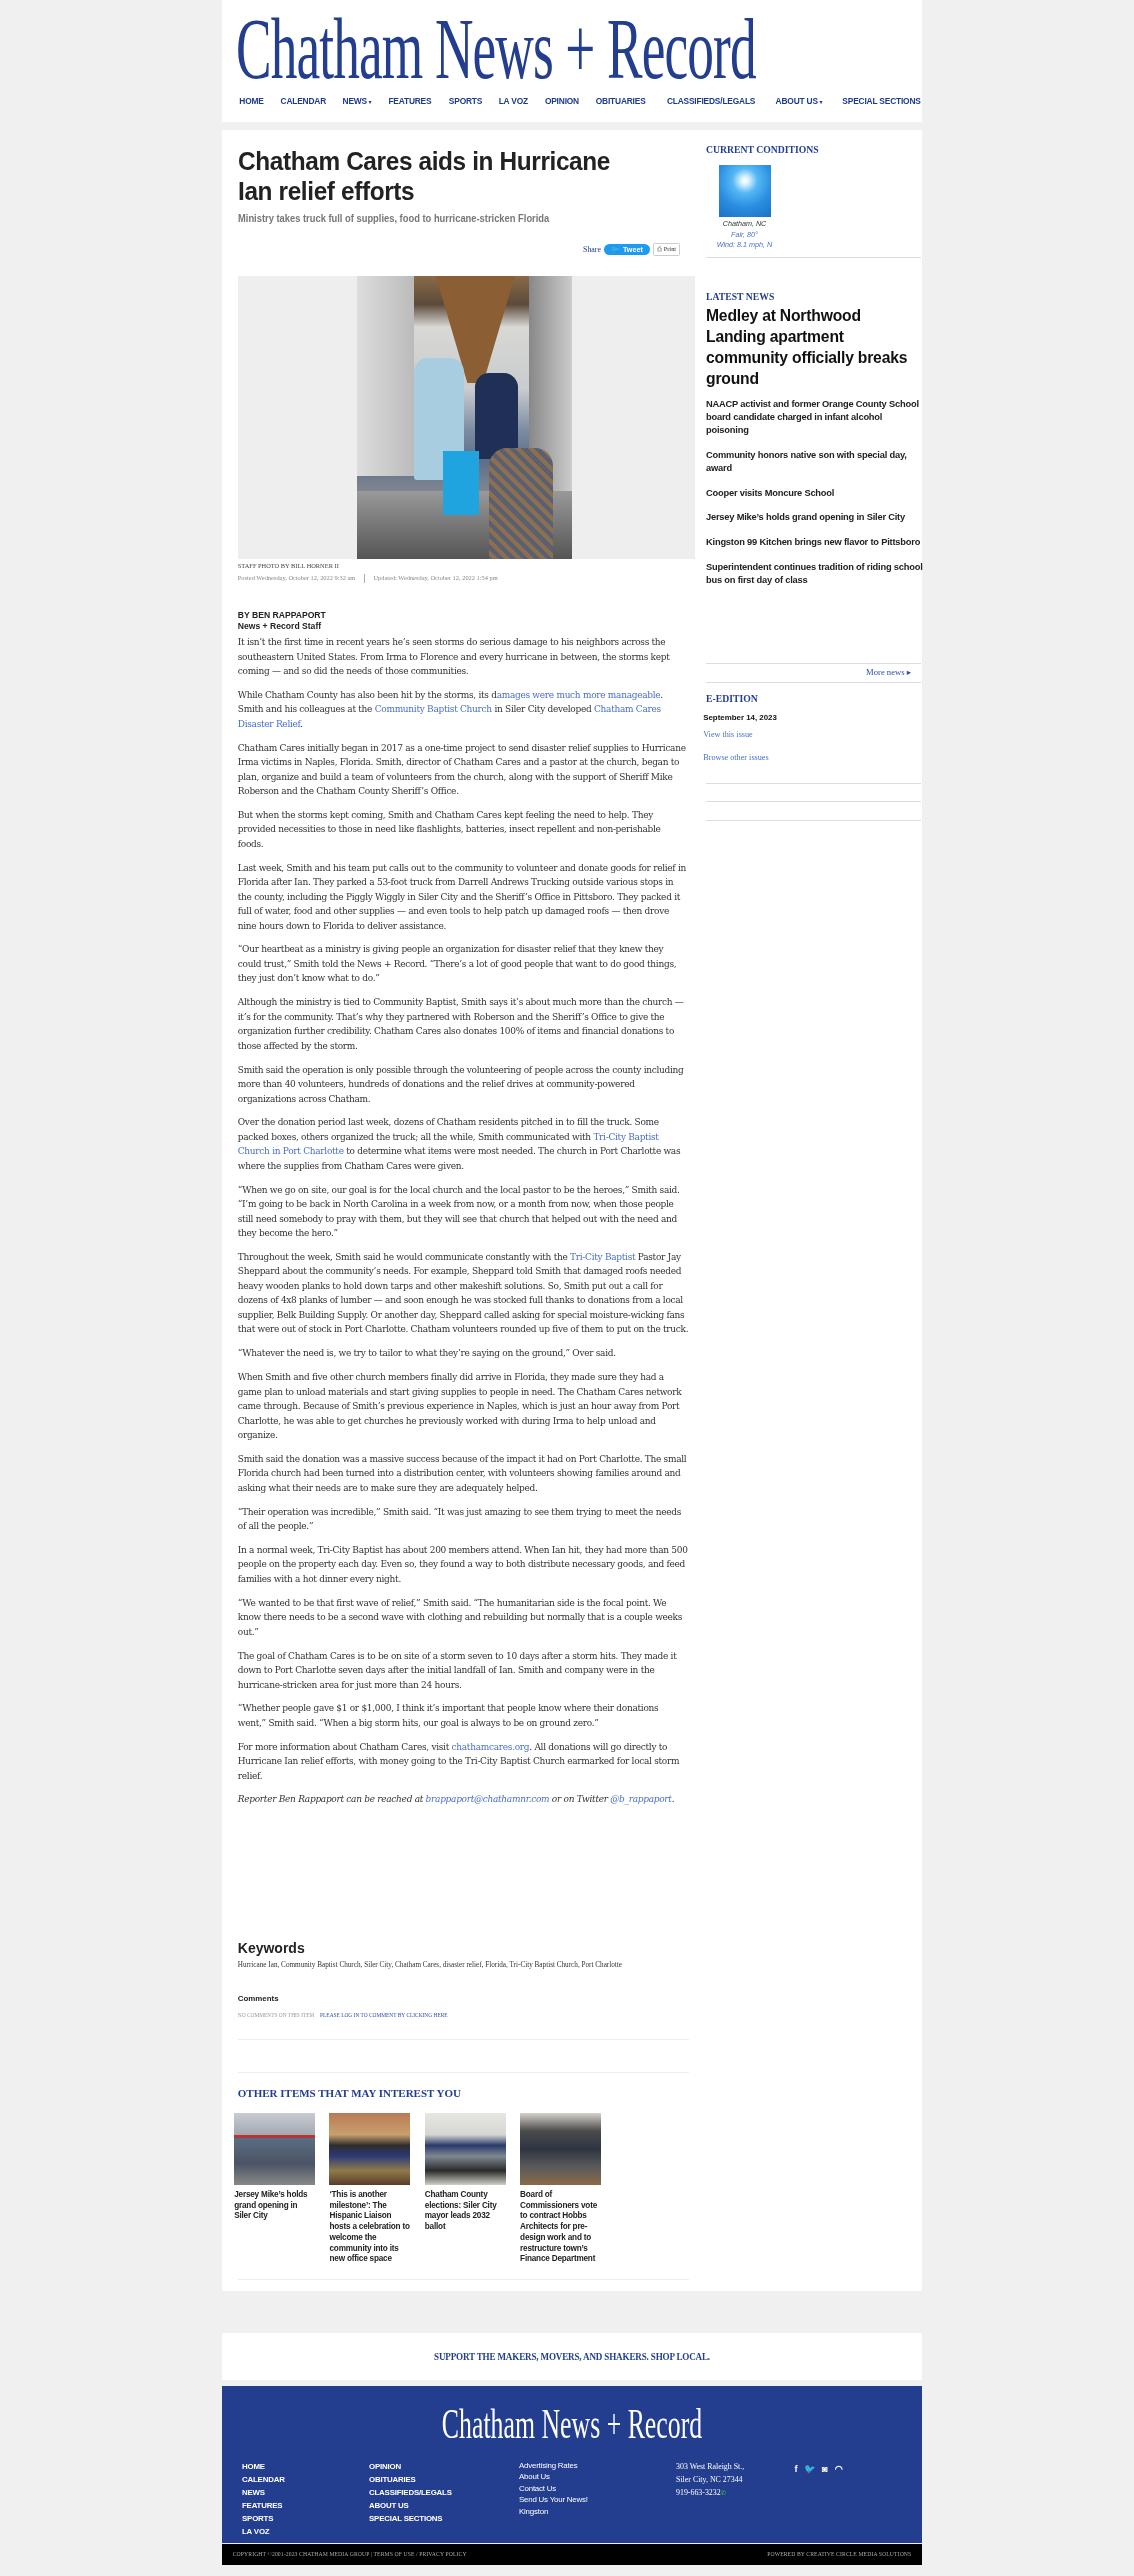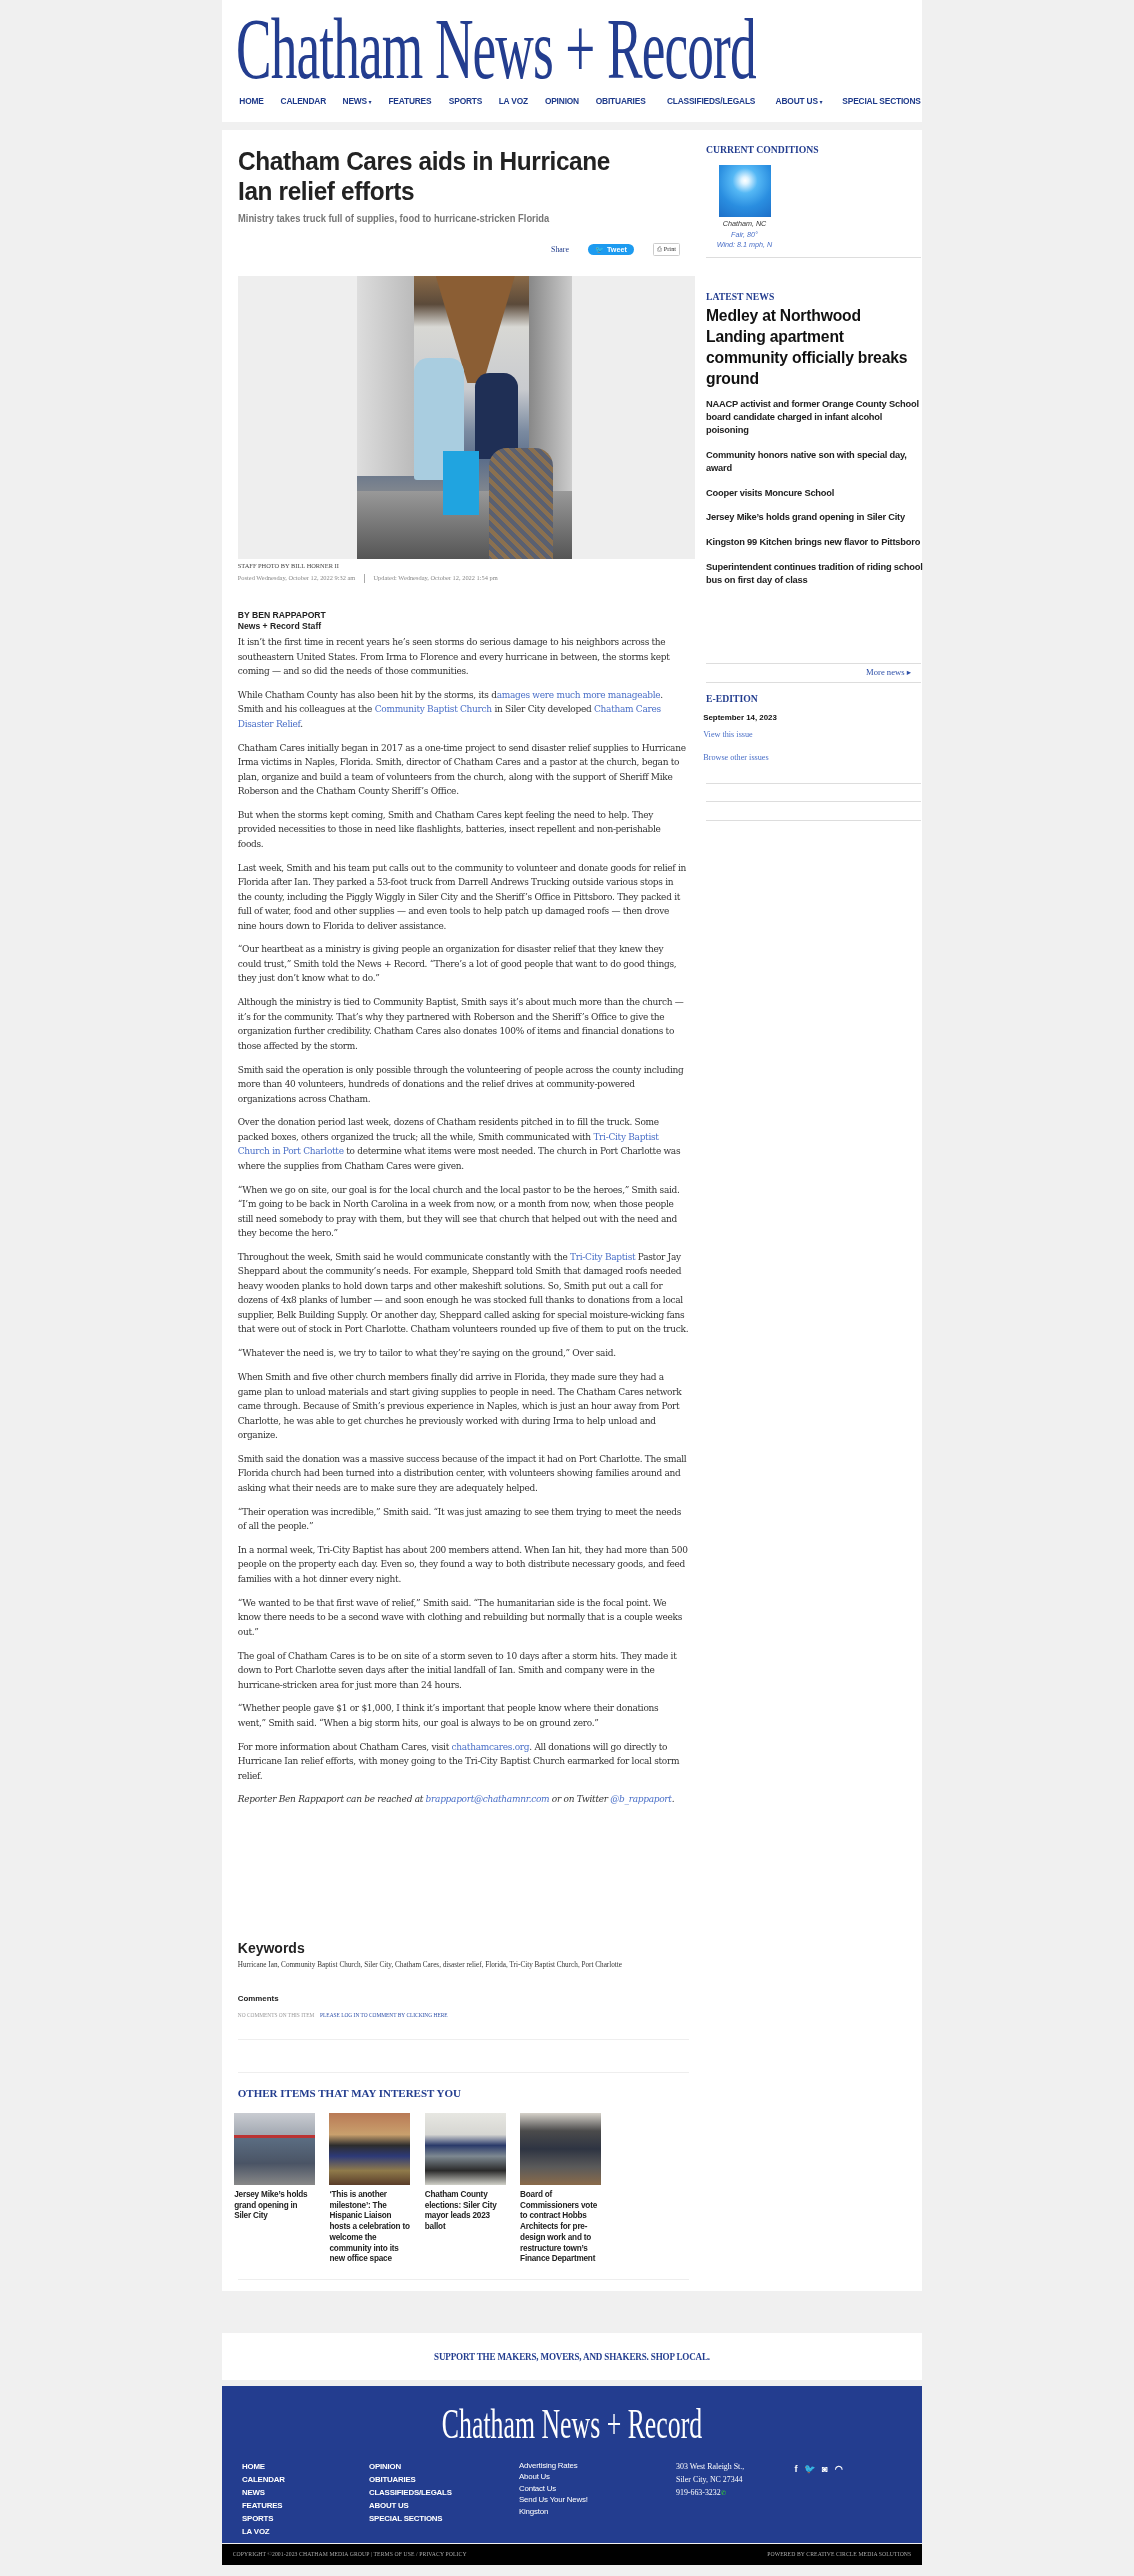--- a/index.html
+++ b/index.html
@@ -19,21 +19,21 @@
     margin-right: 13px; letter-spacing: -0.2px; white-space: nowrap; transform: scaleX(0.9); display: inline-block; }
   .caret { font-size: 5.7px; vertical-align: middle; margin-left: 2.1px; }
 
   
   .content { top: 130px; height: 2161px; }
   .main { position: absolute; left: 8.6px; top: 0; width: 458px; }
   .title { position: absolute; left: 7.2px; top: 15.7px; width: 444px; font-family: "Liberation Sans", sans-serif;
     font-weight: bold; font-size: 26.5px; line-height: 30px; color: #222; letter-spacing: -0.4px; transform: scaleX(0.92); transform-origin: left; }
   .subtitle { position: absolute; left: 7.2px; top: 83px; font-family: "Liberation Sans", sans-serif; font-weight: bold;
     font-size: 10.4px; color: #777; transform: scaleX(0.9); transform-origin: left; white-space: nowrap; }
-  .share-row { position: absolute; right: 8.6px; top: 113px; display: flex; align-items: center; gap: 19px; }
+  .share-row { position: absolute; right: 8.6px; top: 113px; display: flex; align-items: center; gap: 3px; }
   .share-label { font-family: "Liberation Serif", serif; font-size: 7.9px; color: #1e3a8a; }
   .tweet-btn { background: #1d9bf0; color: #fff; font-family: "Liberation Sans", sans-serif; font-weight: bold;
     font-size: 7.2px; border-radius: 7.2px; padding: 1.4px 7.2px; display: inline-flex; align-items: center; gap: 2.9px; }
   .print-btn { border: 0.7px solid #ccc; border-radius: 1.4px; font-family: "Liberation Serif", serif; font-size: 6.4px;
     color: #333; padding: 1.4px 2.9px; background: #fff; }
 
   .photo-wrap { position: absolute; left: 7.2px; top: 146px; width: 457px; height: 283px; background: #eee; }
   .photo { position: absolute; left: 119px; top: 0; width: 215px; height: 283px;
     background: linear-gradient(180deg, #8a6a48 0%, #5b4a3a 10%, #d8d8d4 18%, #c9cbcf 40%, #7a8aa0 55%, #5c6e8a 65%, #8d8f90 80%, #a0a2a0 100%); overflow: hidden; }
   .photo .truck-l { position: absolute; left: 0; top: 0; width: 57px; height: 200px; background: linear-gradient(90deg,#ddd,#bbb); }
@@ -209,21 +209,21 @@
       <a class="card">
         <div class="card-img ci1"></div>
         <div class="card-title">Jersey Mike’s holds grand opening in Siler City</div>
       </a>
       <a class="card">
         <div class="card-img ci2"></div>
         <div class="card-title">‘This is another milestone’: The Hispanic Liaison hosts a celebration to welcome the community into its new office space</div>
       </a>
       <a class="card">
         <div class="card-img ci3"></div>
-        <div class="card-title">Chatham County elections: Siler City mayor leads 2023 ballot</div>
+        <div class="card-title">Chatham County elections: Siler City mayor leads 2032 ballot</div>
       </a>
       <a class="card">
         <div class="card-img ci4"></div>
         <div class="card-title">Board of Commissioners vote to contract Hobbs Architects for pre-design work and to restructure town’s Finance Department</div>
       </a>
     </div>
     <div class="hr3"></div>
   </div>
 
   <aside class="side">

